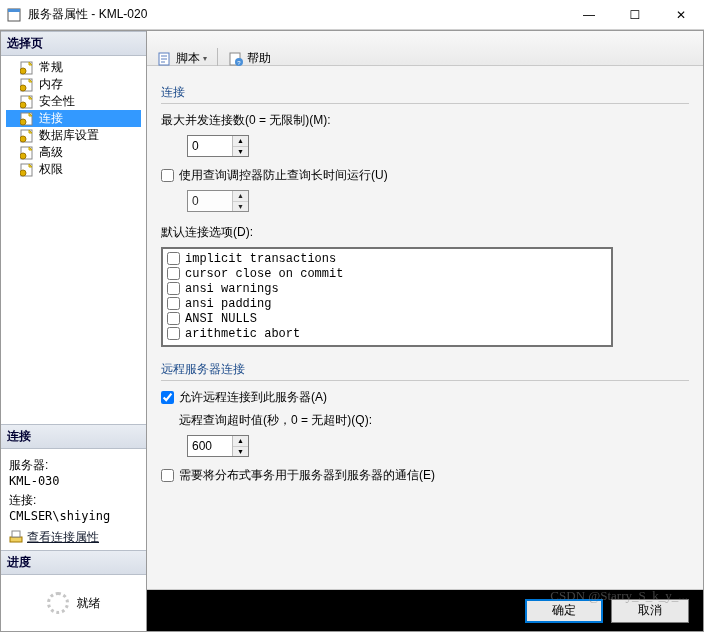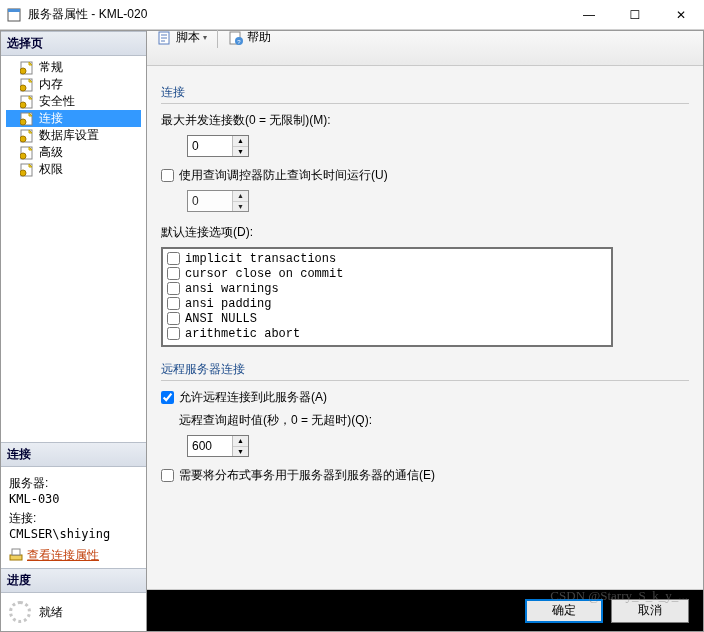--- a/index.html
+++ b/index.html
@@ -73,39 +73,39 @@
     color: #fff;
   }
   .tree-item .item-icon {
     width: 16px; height: 14px; margin-right: 3px;
     display:inline-block;
   }
   .tree-item .item-icon svg { width:16px; height:14px; }
   .conn-block { padding: 4px 8px; font-size: 12px; }
   .conn-block .lbl { margin-top:4px; }
   .conn-block .val { margin-bottom:2px; font-family: SimSun, monospace; }
-  .link { color:#c2410c; text-decoration: underline; cursor:pointer; }
-  .progress-row { display:flex; align-items:center; padding:8px; gap:8px;}
+  .link { color:#0f172a; text-decoration: underline; cursor:pointer; }
+  .progress-row { display:flex; align-items:center; padding:17px; gap:8px;justify-content:center;}
   .spinner {
     width: 22px; height: 22px; border-radius: 50%;
     border: 3px dotted #c6c6c6;
   }
 
   
   .main {
     flex: 1;
     display: flex;
     flex-direction: column;
     background:#f4f4f4;
   }
   .toolbar {
     height: 14px;
     background: linear-gradient(#f8f8f8,#eaeaea);
     border-bottom: 1px solid #c9c9c9;
-    display:flex; align-items:flex-end; gap:4px;
+    display:flex; align-items:flex-start; gap:4px;
     padding: 17px 6px;
   }
   .tb-btn { display:flex; align-items:center; gap:3px; padding:2px 4px; cursor:pointer;}
   .tb-sep { width:1px; height:18px; background:#bbb; margin:0 2px;}
   .dropdown-arrow { font-size:8px; color:#555; }
 
   .content {
     flex:1;
     padding: 14px 14px 10px 14px;
     overflow:auto;

